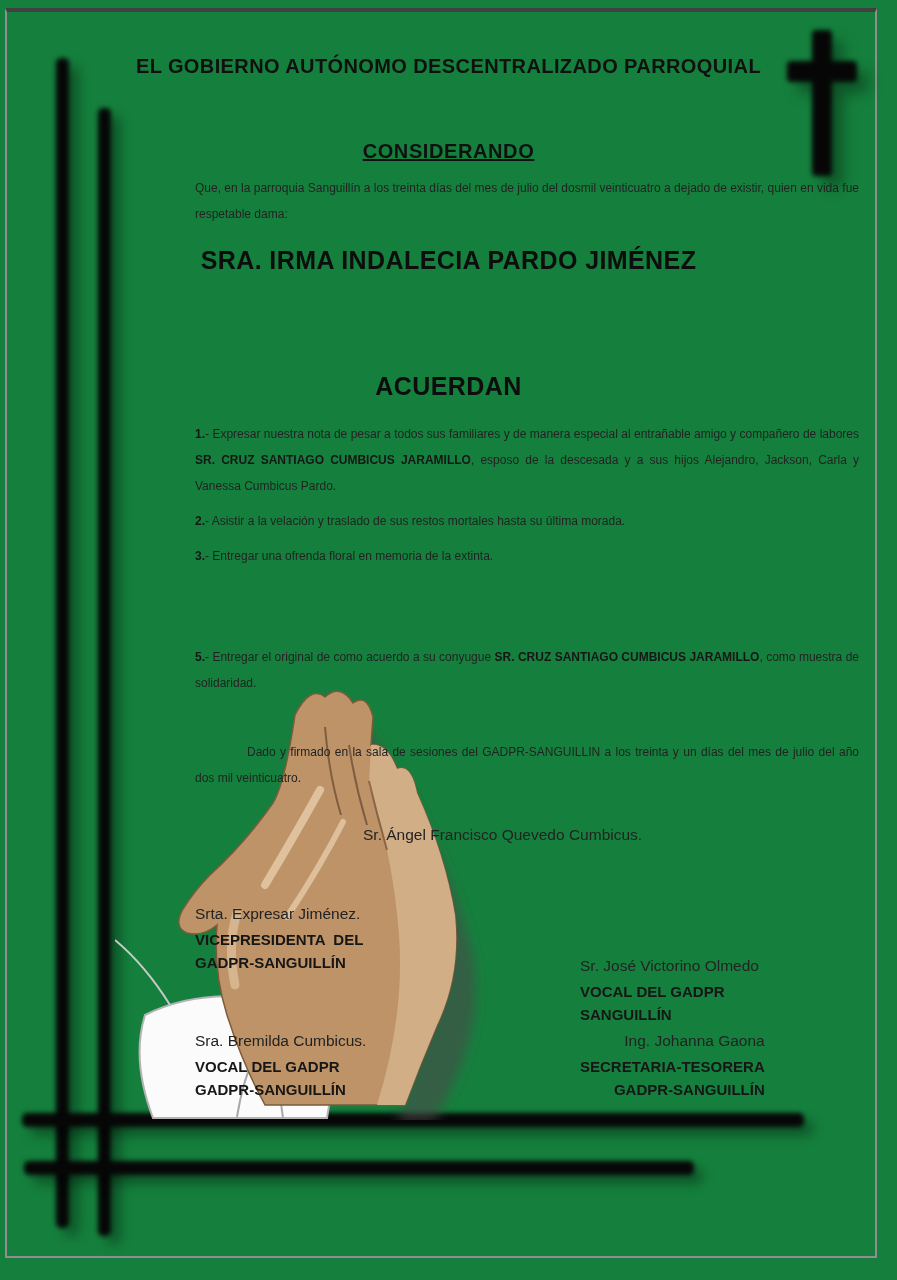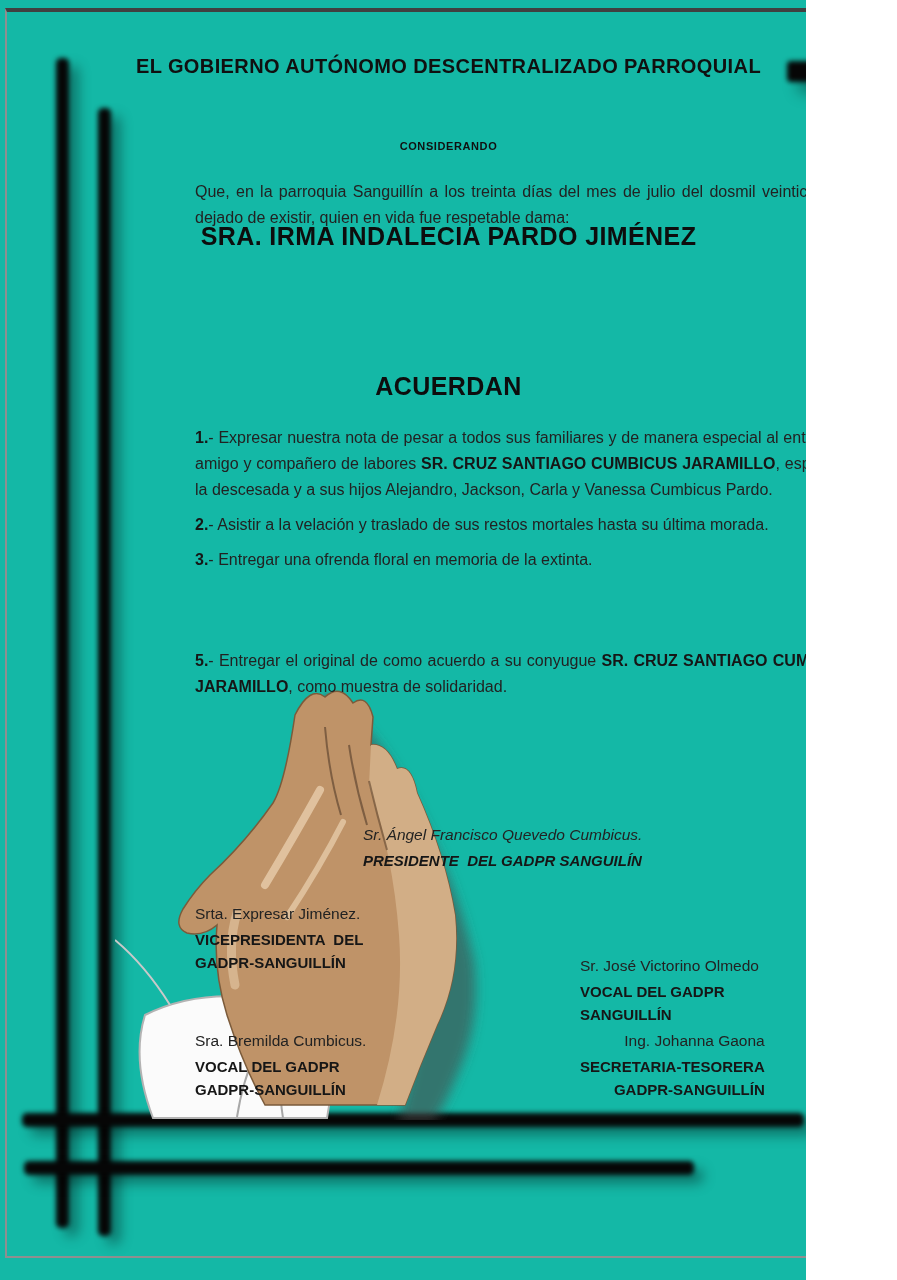--- a/index.html
+++ b/index.html
@@ -1,18 +1,18 @@
 <!DOCTYPE html>
 <html><head>
 <meta charset="utf-8">
 <style>
   html,body { margin:0; padding:0; background:#ffffff; }
   .page {
-    position:relative; width:806px; height:1280px; overflow:hidden;
-    background:#14b8a6; color:#1e1e1e;
+    position:relative; width:897px; height:1280px; overflow:hidden;
+    background:#15803d; color:#1e1e1e;
     font-family:"Liberation Sans", sans-serif;
   }
   .page-border {
     position:absolute; left:5px; top:8px; width:872px; height:1250px;
     border:2px solid #8f8f8f; border-top:4px solid #404040;
     box-sizing:border-box; background:transparent;
   }
   
   .bar {
     position:absolute; background:#060606; border-radius:5px;
@@ -28,24 +28,24 @@
     filter: blur(2.4px) drop-shadow(11px 11px 7px rgba(0,0,0,0.35));
   }
   .cross-stem { position:absolute; left:42px; top:10px; width:20px; height:146px; background:#060606; border-radius:4px; }
   .cross-arm  { position:absolute; left:17px; top:41px; width:70px; height:21px;  background:#060606; border-radius:4px; }
   
   .hands { position:absolute; left:115px; top:685px; width:380px; height:435px; }
   
   .abs { position:absolute; }
   .center { left:0; width:897px; text-align:center; }
   .doc-title  { font-size:20px; font-weight:800; letter-spacing:0.4px; color:#101010; }
-  .sec-head   { font-size:11px; font-weight:800; letter-spacing:0.6px; color:#101010; }
+  .sec-head   { font-size:20px; font-weight:800; letter-spacing:0.6px; color:#101010;text-decoration:underline; }
   .big-head   { font-size:25px; font-weight:800; letter-spacing:0.4px; color:#0d0d0d; }
   .body-par {
-    left:195px; width:664px; font-size:16px; line-height:26px;
+    left:195px; width:664px; font-size:12px; line-height:26px;
     text-align:justify; color:#222;
   }
   .indent { text-indent:52px; }
   b { font-weight:700; color:#161616; }
   .sig-name  { font-size:15.5px; color:#222; white-space:pre-wrap; }
   .sig-title { font-size:15px; font-weight:700; line-height:23px; color:#161616; white-space:pre-wrap; }
   .sig-block { position:absolute; }
   .sig-block .sig-name { display:block; margin-bottom:5px; }
   .sig-title-line { display:block; }
   .text-layer { position:absolute; left:0; top:0; width:897px; height:1280px; z-index:3; }
@@ -116,21 +116,21 @@
 
   <div class="text-layer">
 
     <div class="abs center doc-title" style="top:55px">EL GOBIERNO AUTÓNOMO DESCENTRALIZADO PARROQUIAL</div>
     <div class="abs center sec-head" style="top:140px">CONSIDERANDO</div>
 
     <p class="abs body-par" style="top:163px">
       <span>Que, en la parroquia Sanguillín a los treinta días del mes de julio del dosmil veinticuatro a dejado de existir, quien en vida fue respetable dama:</span>
     </p>
 
-    <div class="abs center big-head" style="top:222px">SRA. IRMA INDALECIA PARDO JIMÉNEZ</div>
+    <div class="abs center big-head" style="top:246px">SRA. IRMA INDALECIA PARDO JIMÉNEZ</div>
 
 
     <div class="abs center big-head" style="top:372px">ACUERDAN</div>
 
     <p class="abs body-par" style="top:409px">
       <b>1.</b><span>- </span><span>Expresar nuestra nota de pesar a todos sus familiares y de manera especial al entrañable amigo y compañero de labores </span><b>SR. CRUZ SANTIAGO CUMBICUS JARAMILLO</b><span>, esposo de la descesada y a sus hijos Alejandro, Jackson, Carla y Vanessa Cumbicus Pardo.</span>
     </p>
 
     <p class="abs body-par" style="top:496px">
       <b>2.</b><span>- </span><span>Asistir a la velación y traslado de sus restos mortales hasta su última morada.</span>
@@ -138,24 +138,26 @@
 
     <p class="abs body-par" style="top:531px">
       <b>3.</b><span>- </span><span>Entregar una ofrenda floral en memoria de la extinta.</span>
     </p>
 
 
     <p class="abs body-par" style="top:632px">
       <b>5.</b><span>- </span><span>Entregar el original de como acuerdo a su conyugue  </span><b>SR. CRUZ SANTIAGO CUMBICUS JARAMILLO</b><span>, como muestra de solidaridad.</span>
     </p>
 
+    <p class="abs body-par indent" style="top:727px">
+      <span>Dado y firmado en la sala de sesiones del GADPR-SANGUILLIN a los treinta y un días del mes de julio del año dos mil veinticuatro.</span>
+    </p>
 
-    <div class="sig-block" style="left:363px; top:826px;font-style:italic;">
+    <div class="sig-block" style="left:363px; top:826px;">
       <span class="sig-name">Sr. Ángel Francisco Quevedo Cumbicus.</span>
-      <span class="sig-title sig-title-line">PRESIDENTE  DEL GADPR SANGUILÍN</span>
     </div>
 
     <div class="sig-block" style="left:195px; top:905px;">
       <span class="sig-name">Srta. Expresar Jiménez.</span>
       <span class="sig-title sig-title-line">VICEPRESIDENTA  DEL</span>
       <span class="sig-title sig-title-line">GADPR-SANGUILLÍN</span>
     </div>
 
     <div class="sig-block" style="left:580px; top:957px;">
       <span class="sig-name">Sr. José Victorino Olmedo</span>

